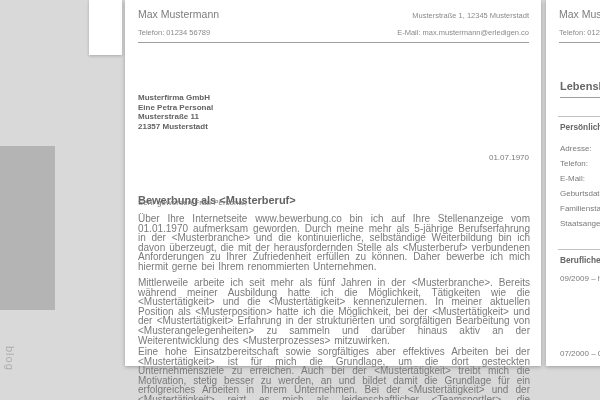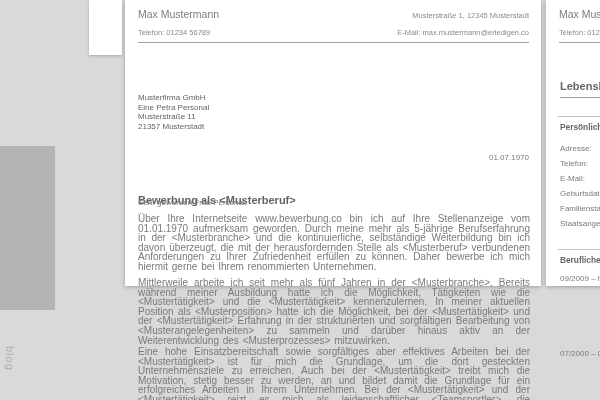--- a/index.html
+++ b/index.html
@@ -20,35 +20,35 @@
     position:absolute; left:0; top:146px; width:55px; height:164px;
     background:#b4b4b4;
   }
   .watermark {
     position:absolute; left:4px; top:346px;
     writing-mode:vertical-rl;
     font-size:11px; color:#aeaeae; letter-spacing:1px;
   }
 
   .page {
-    position:absolute; top:0; height:286px; background:#ffffff;
+    position:absolute; top:0; height:366px; background:#ffffff;
     box-shadow:0 1px 4px rgba(0,0,0,.28);
   }
   .letter { left:125px; width:416px; }
   .cv { left:546px; width:232px; }
 
   
   .hdr-name { position:absolute; left:13px; top:8px; font-size:10.5px; color:#7d7d7d; white-space:nowrap; }
   .hdr-phone { position:absolute; left:13px; top:28px; font-size:7.5px; color:#8a8a8a; white-space:nowrap; }
   .hdr-address { position:absolute; right:12px; top:11px; font-size:7.5px; color:#8a8a8a; white-space:nowrap; }
   .hdr-email { position:absolute; right:12px; top:28px; font-size:7.5px; color:#8a8a8a; white-space:nowrap; }
   .hdr-rule { position:absolute; left:13px; right:12px; top:42px; border-top:1px solid #9e9e9e; }
 
   
-  .recipient { position:absolute; left:13px; top:93px; font-size:8px; font-weight:normal; color:#636363; line-height:9.5px; }
+  .recipient { position:absolute; left:13px; top:93px; font-size:8px; font-weight:bold; color:#636363; line-height:9.5px; }
   .date { position:absolute; right:12px; top:153px; font-size:8px; color:#7a7a7a; }
   .subject { position:absolute; left:13px; top:180px; font-size:11px; font-weight:bold; color:#636363;margin-top:14px; }
   .salutation { position:absolute; left:13px; top:198px; font-size:8px; color:#7a7a7a; }
   .para {
     position:absolute; left:13px; right:11px;
     font-size:10px; line-height:9.6px; color:#7a7a7a;
     text-align:justify; word-spacing:1px;
   }
   .p1 { top:214px; }
   .p2 { top:278px; }

